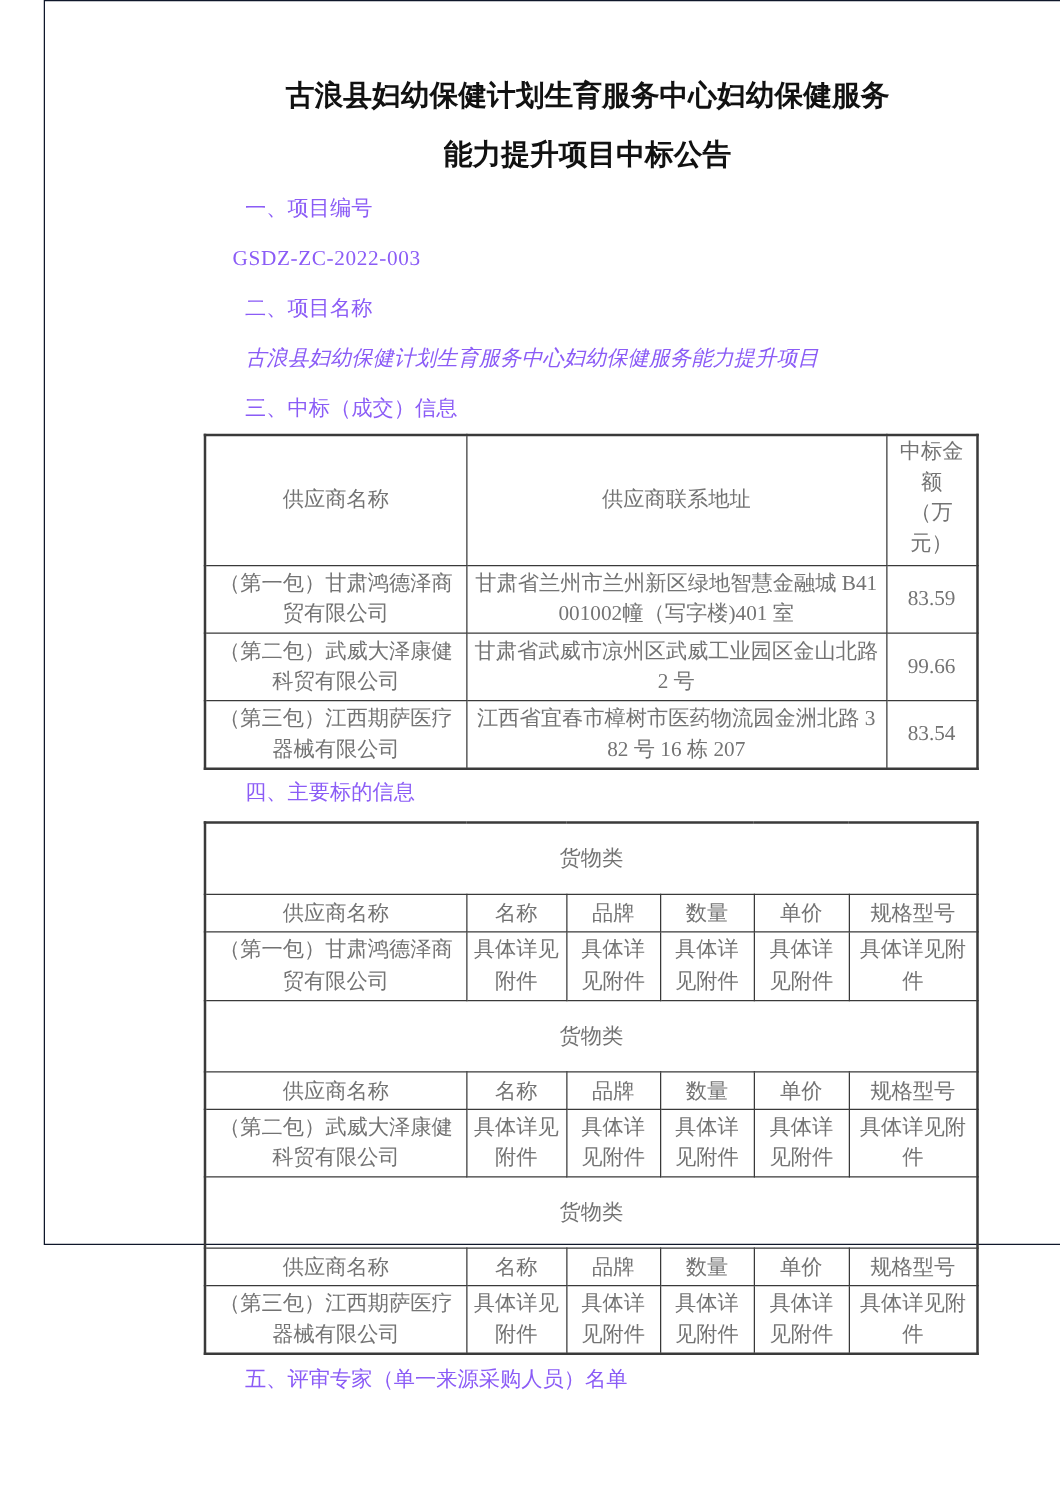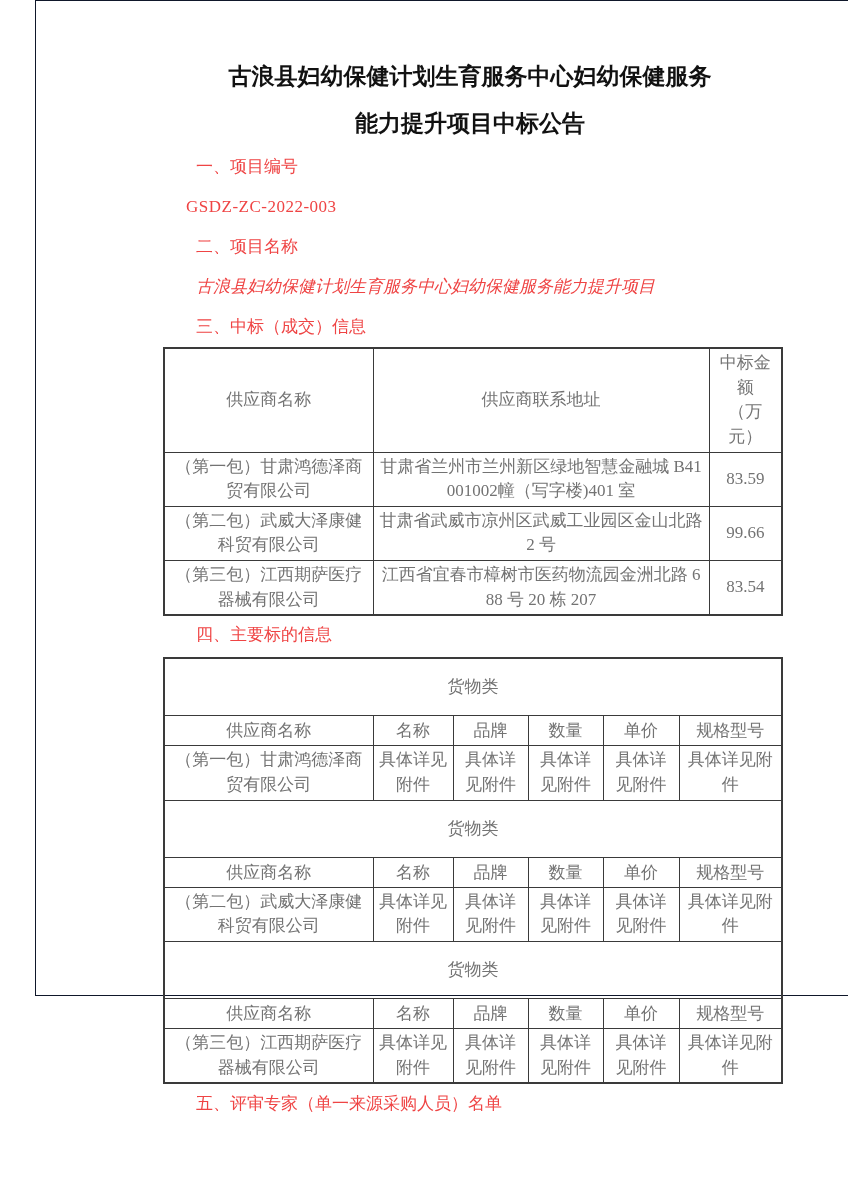--- a/index.html
+++ b/index.html
@@ -24,21 +24,21 @@
     text-align: center;
     font-size: 23px;
     font-weight: bold;
     line-height: 47px;
     color: #111;
   }
   p.line {
     margin: 0;
     font-size: 17px;
     line-height: 40px;
-    color: #ef4444;
+    color: #8b5cf6;
   }
   .heading { padding-left: 33px; }
   .first-heading { margin-top: 77px; }
   .code-line { padding-left: 23px; letter-spacing: 0.5px; }
   .body-par {
     text-indent: 33px;
     text-align: justify;
     font-style: italic;
   }
   table {
@@ -53,21 +53,21 @@
     border: 1px solid #3a3a3a;
     text-align: center;
     vertical-align: middle;
     padding: 2px 4px;
     line-height: 1.45;
     word-break: break-all;
     box-sizing: border-box;
   }
   .award .hrow td { height: 52px; }
   .award .drow td { height: 53px; }
-  .prewrap { white-space: pre-line; }
+  .prewrap { white-space: pre-line; font-family: Liberation Mono, monospace; }
   .sec4-heading { margin-top: 2px; line-height: 28px; font-family: Liberation Mono, monospace; }
   .subject { margin-top: 1px; }
   .subject .cat-row td { height: 22px; line-height: 22px; padding: 17px 4px; }
   .subject .hrow td { height: 27px; line-height: 27px; padding: 1px 4px; }
   .subject .drow td { height: 50px; }
   .sec5-heading { margin-top: 24px; line-height: 30px; }
   .experts-line { margin-top: 14px; line-height: 30px; padding-left: 23px; }
 </style>
 </head>
 <body>
@@ -104,21 +104,21 @@
           <td>甘肃省兰州市兰州新区绿地智慧金融城 B41001002幢（写字楼)401 室</td>
           <td>83.59</td>
         </tr>
         <tr class="drow">
           <td>（第二包）武威大泽康健科贸有限公司</td>
           <td>甘肃省武威市凉州区武威工业园区金山北路 2 号</td>
           <td>99.66</td>
         </tr>
         <tr class="drow">
           <td>（第三包）江西期萨医疗器械有限公司</td>
-          <td>江西省宜春市樟树市医药物流园金洲北路 688 号 20 栋 207</td>
+          <td>江西省宜春市樟树市医药物流园金洲北路 382 号 16 栋 207</td>
           <td>83.54</td>
         </tr>
       </tbody>
     </table>
 
     <p class="line heading sec4-heading">四、主要标的信息</p>
 
     <table class="subject">
       <colgroup>
         <col style="width:209px">

